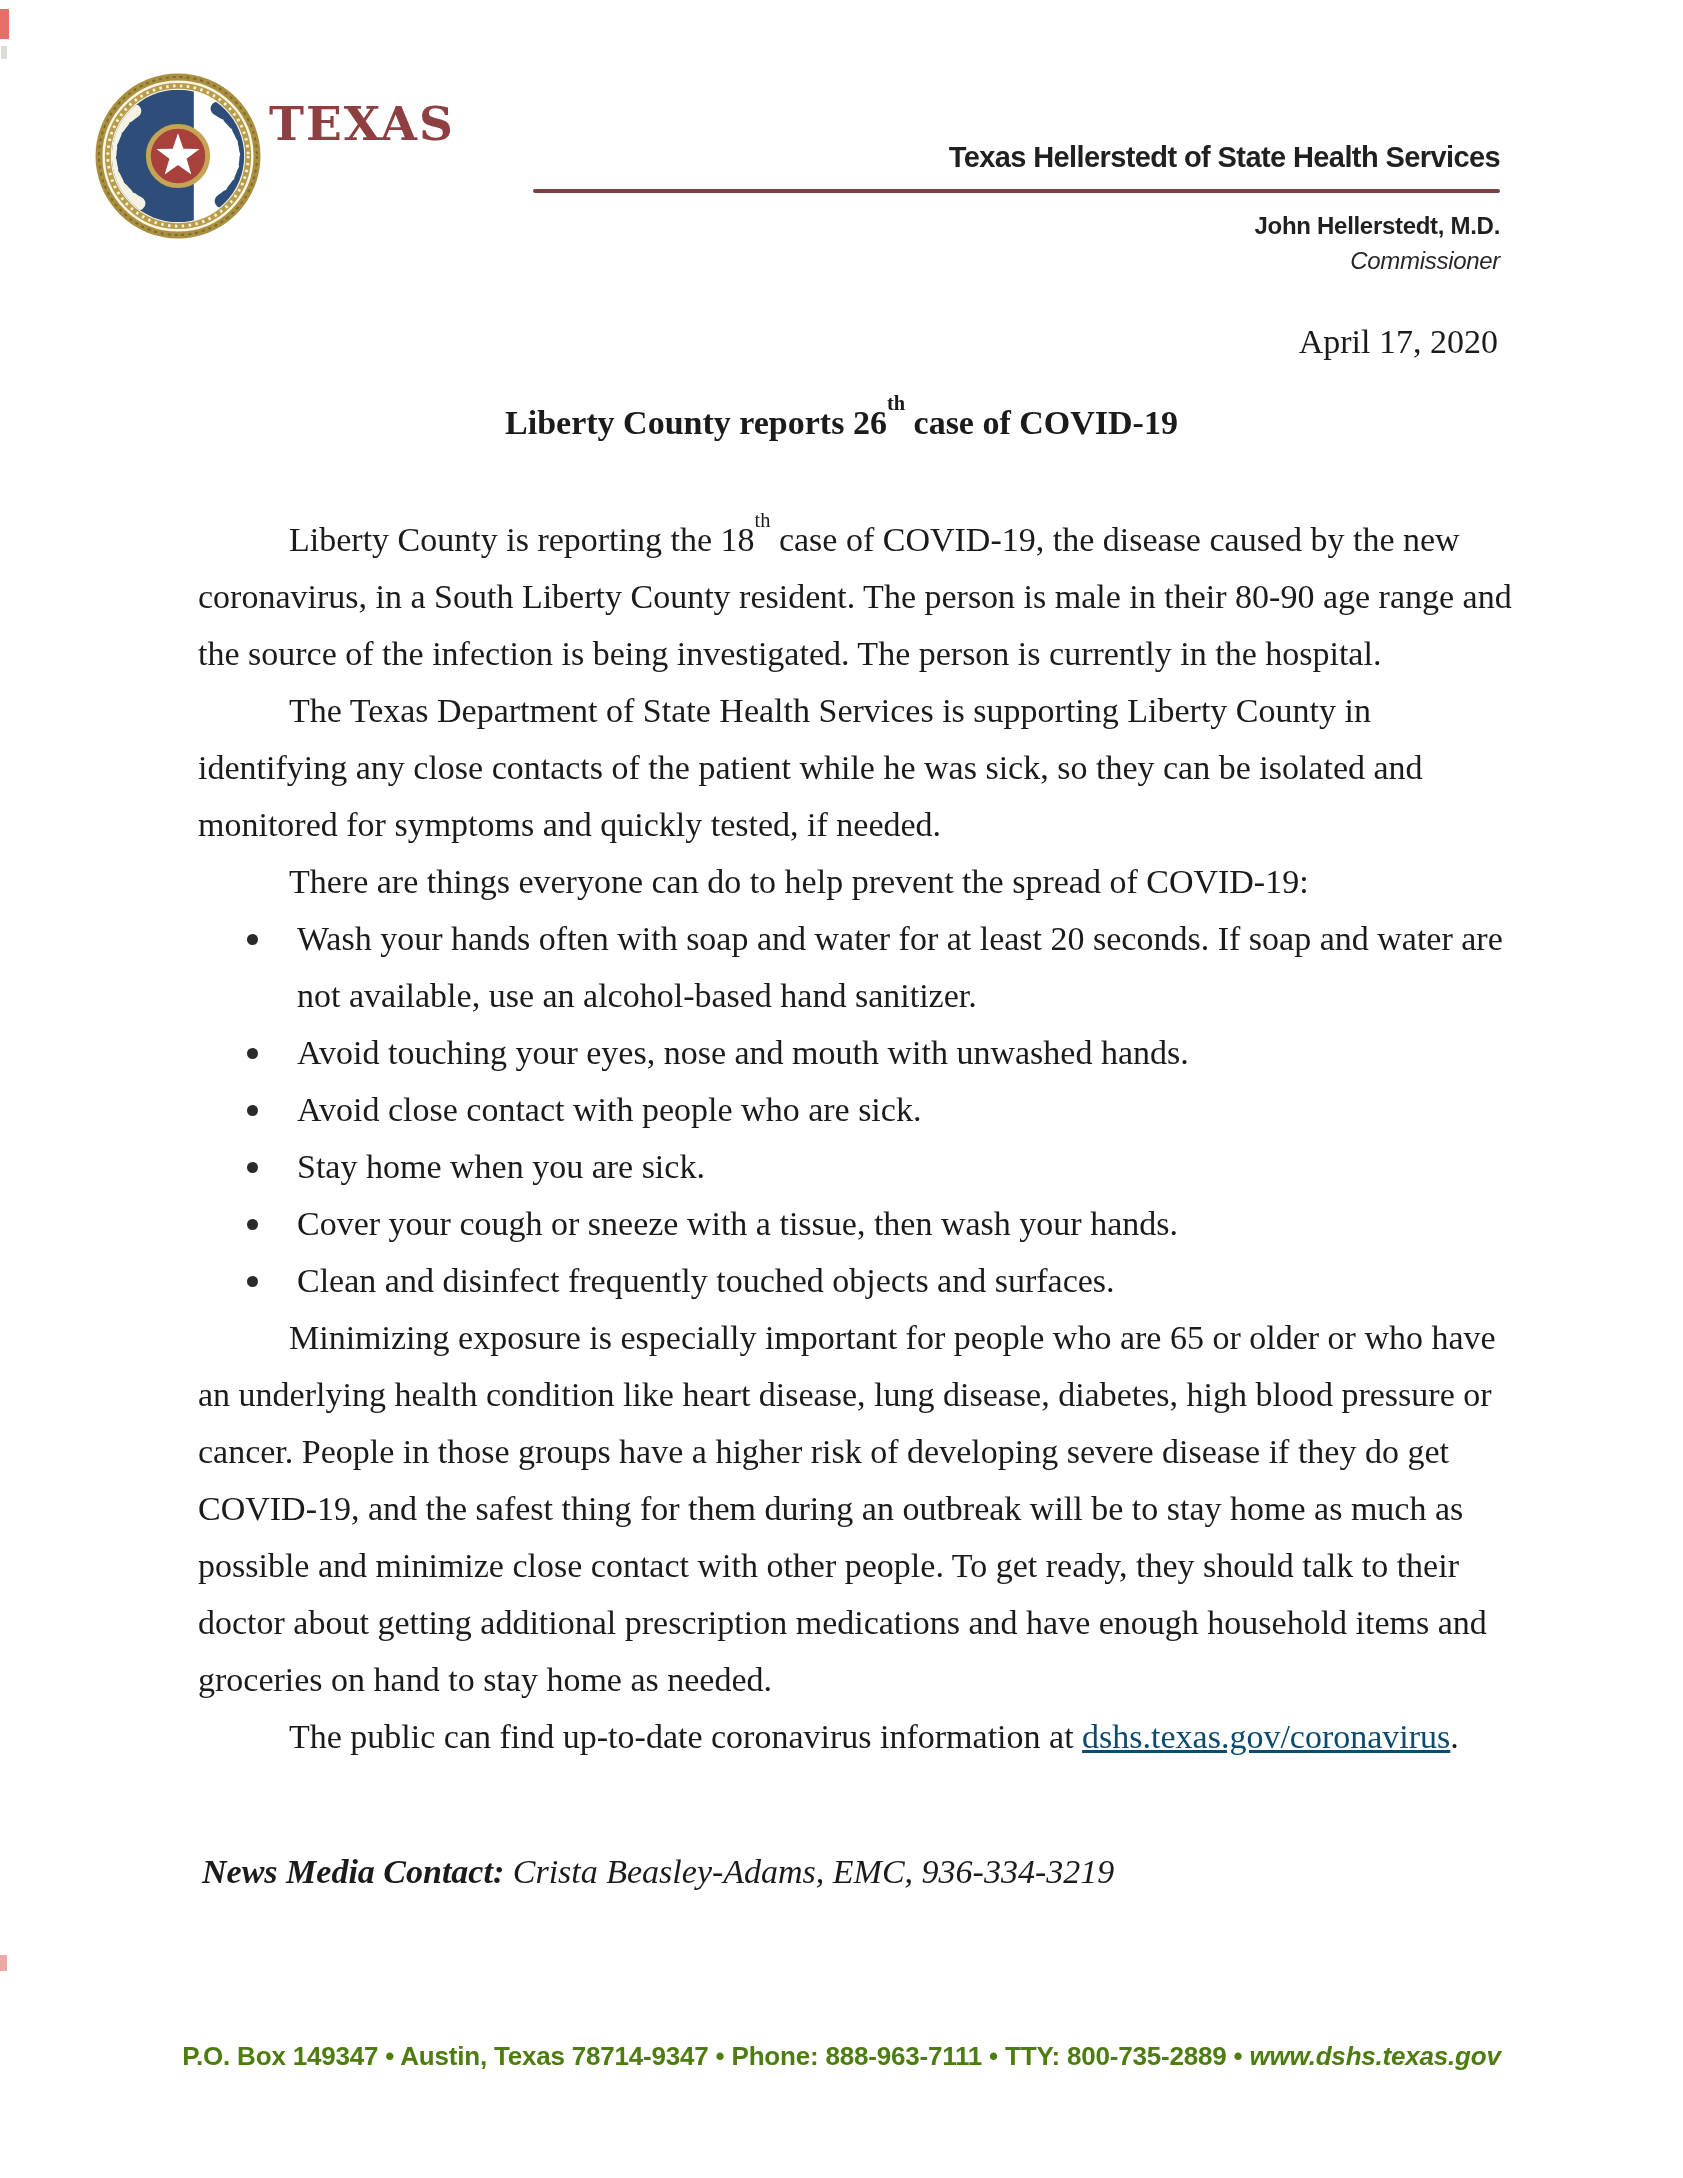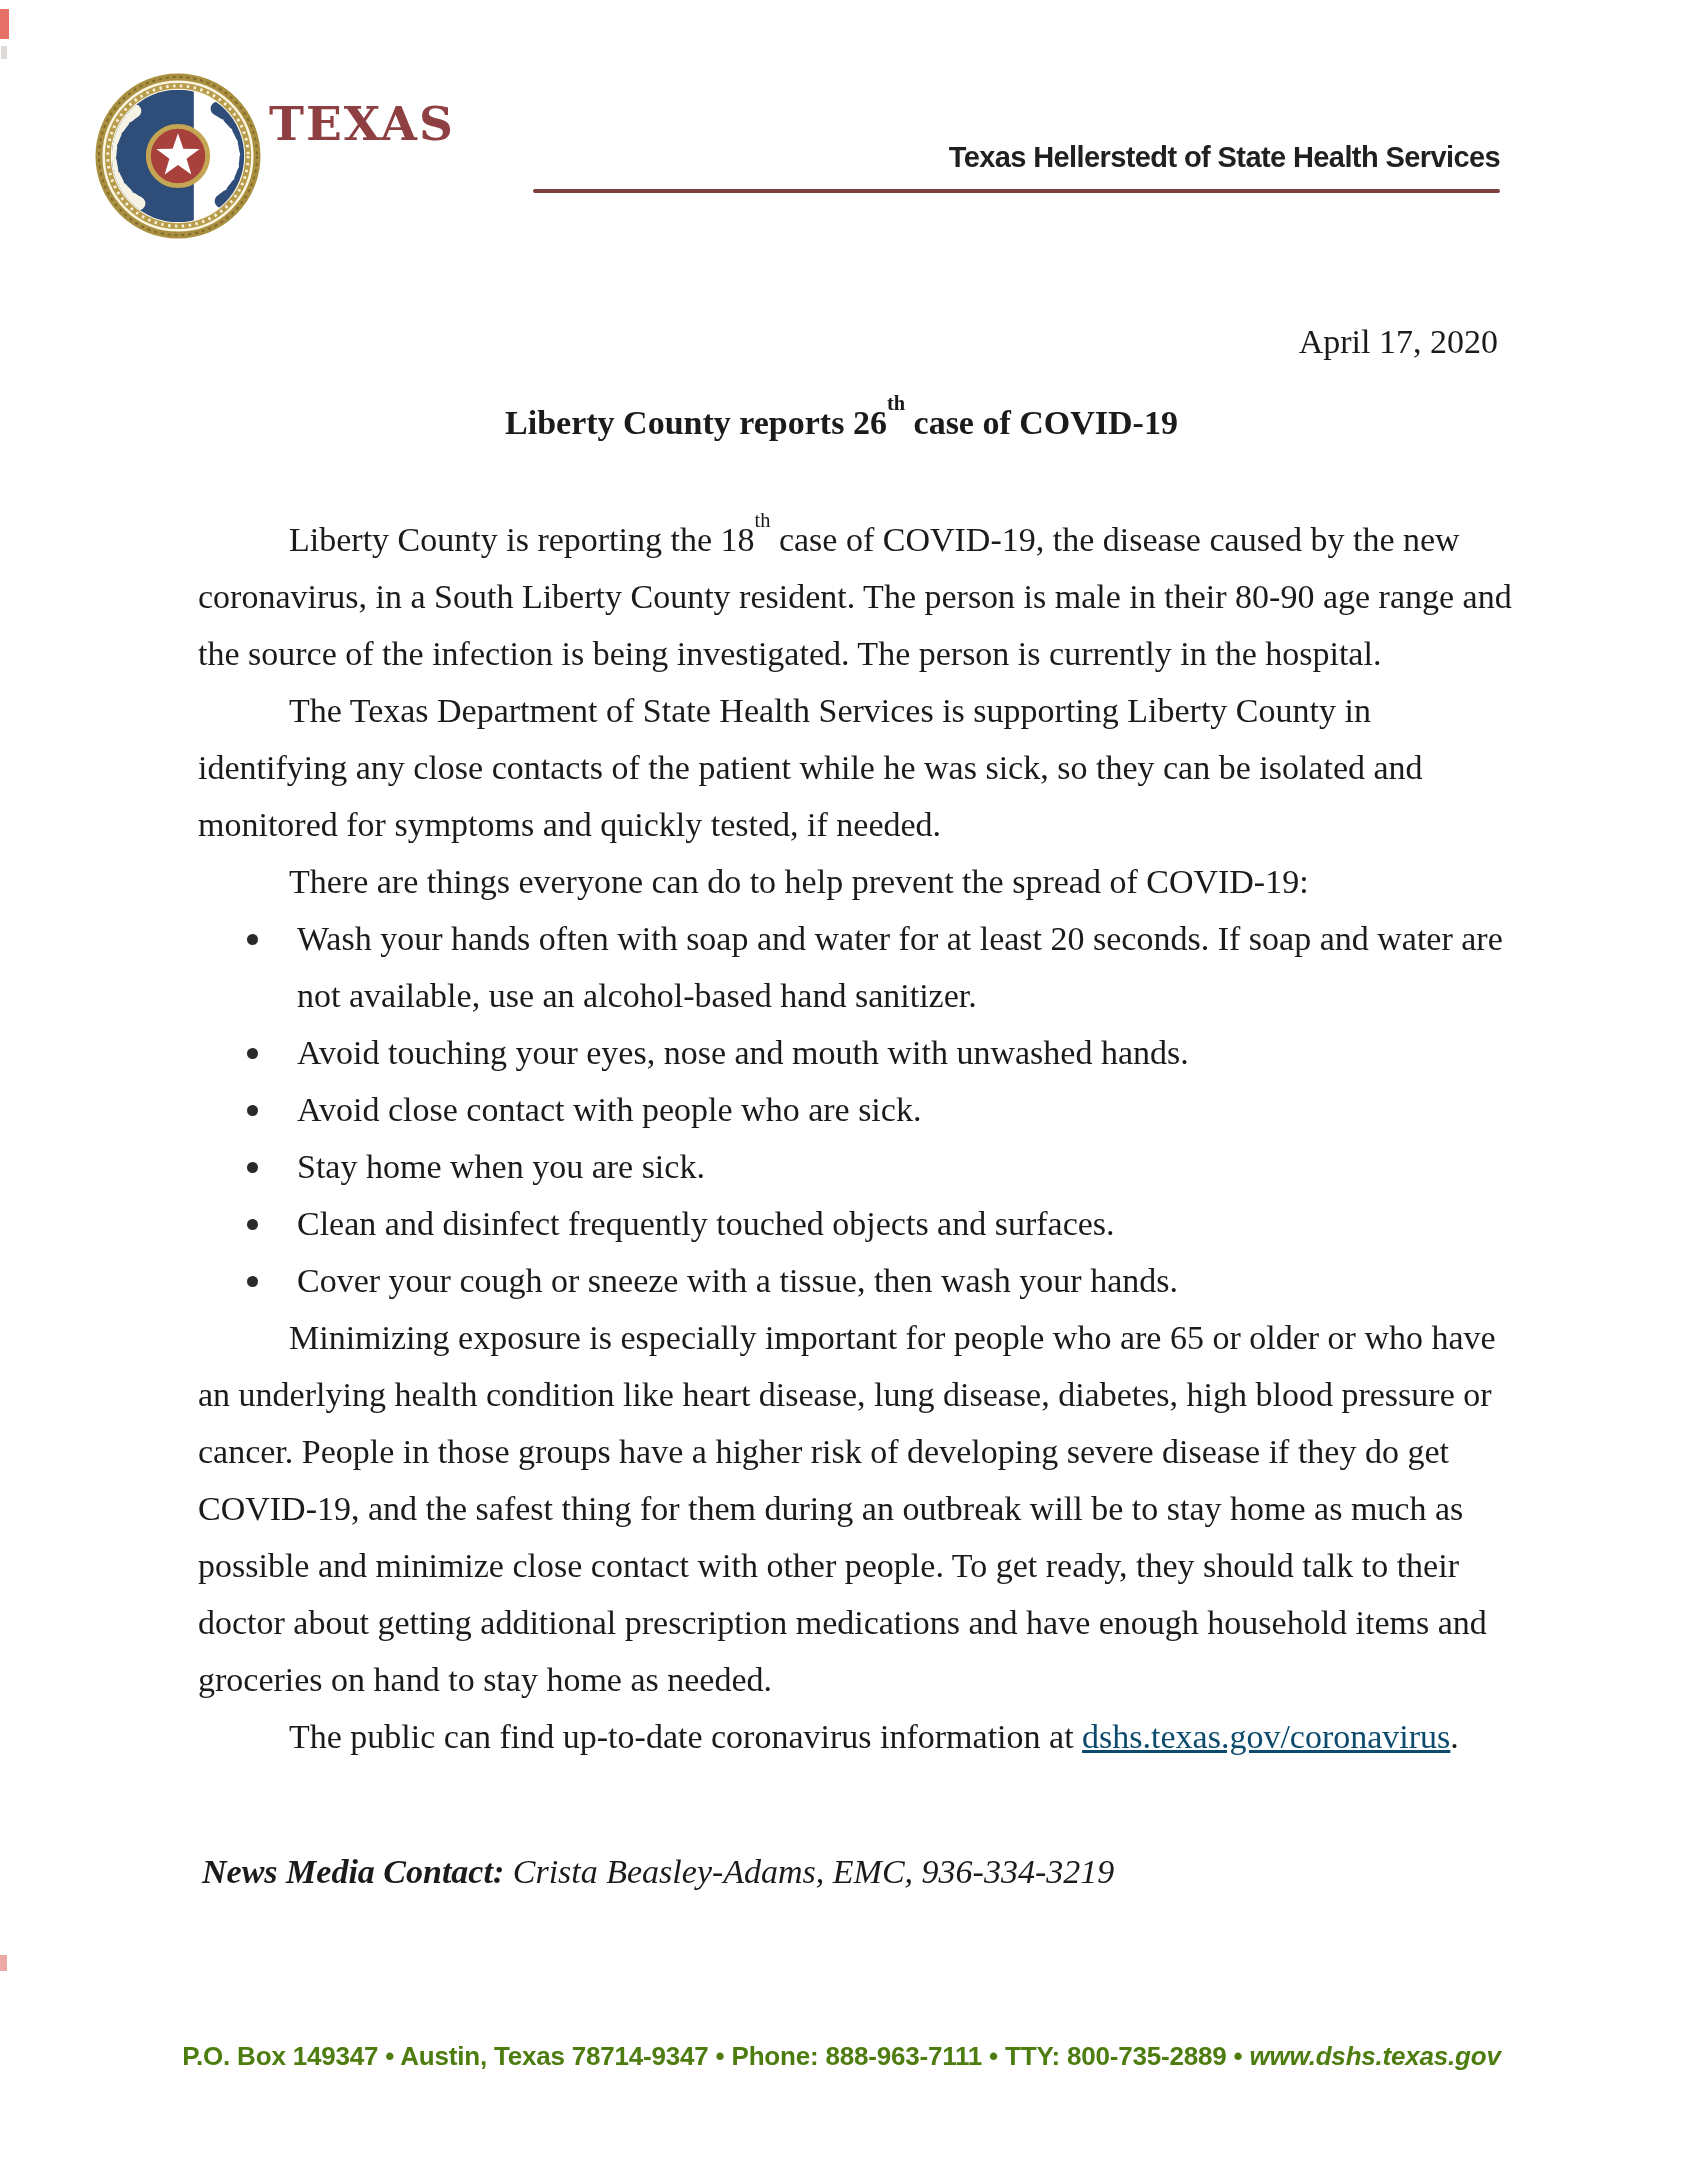--- a/index.html
+++ b/index.html
@@ -70,20 +70,24 @@
     <circle cx="84" cy="84" r="30" fill="#a8403c" stroke="#c3a553" stroke-width="5"></circle>
     <polygon points="84,61 89.4,76.6 105.9,76.9 92.7,86.8 97.5,102.6 84,93.2 70.5,102.6 75.3,86.8 62.1,76.9 78.6,76.6" fill="#ffffff"></polygon>
   </svg>
 
   <div class="logo-text">
     <div class="logo-texas" style="color: rgb(142, 63, 65);">TEXAS</div>
   </div>
 
   <div class="dept-header">Texas Hellerstedt of State Health Services</div>
   <div class="rule" style="background: rgb(124, 64, 66);"></div>
+  <div class="commissioner-block">
+    <div class="commissioner-name">John Hellerstedt, M.D.</div>
+    <div class="commissioner-title">Commissioner</div>
+  </div>
 
   <div class="date-line">April 17, 2020</div>
   <div class="page-title"><span>Liberty County reports 26</span><sup>th</sup><span> case of COVID-19</span></div>
   <div class="doc-body">
       <div class="bline indent"><span>Liberty County is reporting the 18</span><sup>th</sup><span> case of COVID-19, the disease caused by the new</span></div>
       <div class="bline"><span>coronavirus, in a South Liberty County resident. The person is male in their 80-90 age range and</span></div>
       <div class="bline"><span>the source of the infection is being investigated. The person is currently in the hospital.</span></div>
       <div class="bline indent"><span>The Texas Department of State Health Services is supporting Liberty County in</span></div>
       <div class="bline"><span>identifying any close contacts of the patient while he was sick, so they can be isolated and</span></div>
       <div class="bline"><span>monitored for symptoms and quickly tested, if needed.</span></div>
@@ -100,25 +104,25 @@
       <div class="bullet">
         <span class="dot"></span>
         <div class="bline"><span>Avoid close contact with people who are sick.</span></div>
       </div>
       <div class="bullet">
         <span class="dot"></span>
         <div class="bline"><span>Stay home when you are sick.</span></div>
       </div>
       <div class="bullet">
         <span class="dot"></span>
-        <div class="bline"><span>Clean and disinfect frequently touched objects and surfaces.</span></div>
+        <div class="bline"><span>Cover your cough or sneeze with a tissue, then wash your hands.</span></div>
       </div>
       <div class="bullet">
         <span class="dot"></span>
-        <div class="bline"><span>Cover your cough or sneeze with a tissue, then wash your hands.</span></div>
+        <div class="bline"><span>Clean and disinfect frequently touched objects and surfaces.</span></div>
       </div>
       <div class="bline indent"><span>Minimizing exposure is especially important for people who are 65 or older or who have</span></div>
       <div class="bline"><span>an underlying health condition like heart disease, lung disease, diabetes, high blood pressure or</span></div>
       <div class="bline"><span>cancer. People in those groups have a higher risk of developing severe disease if they do get</span></div>
       <div class="bline"><span>COVID-19, and the safest thing for them during an outbreak will be to stay home as much as</span></div>
       <div class="bline"><span>possible and minimize close contact with other people. To get ready, they should talk to their</span></div>
       <div class="bline"><span>doctor about getting additional prescription medications and have enough household items and</span></div>
       <div class="bline"><span>groceries on hand to stay home as needed.</span></div>
       <div class="bline indent"><span>The public can find up-to-date coronavirus information at </span><span class="link" style="color: #0c4a6e; text-decoration: underline;">dshs.texas.gov/coronavirus</span><span>.</span></div>
     </div>

